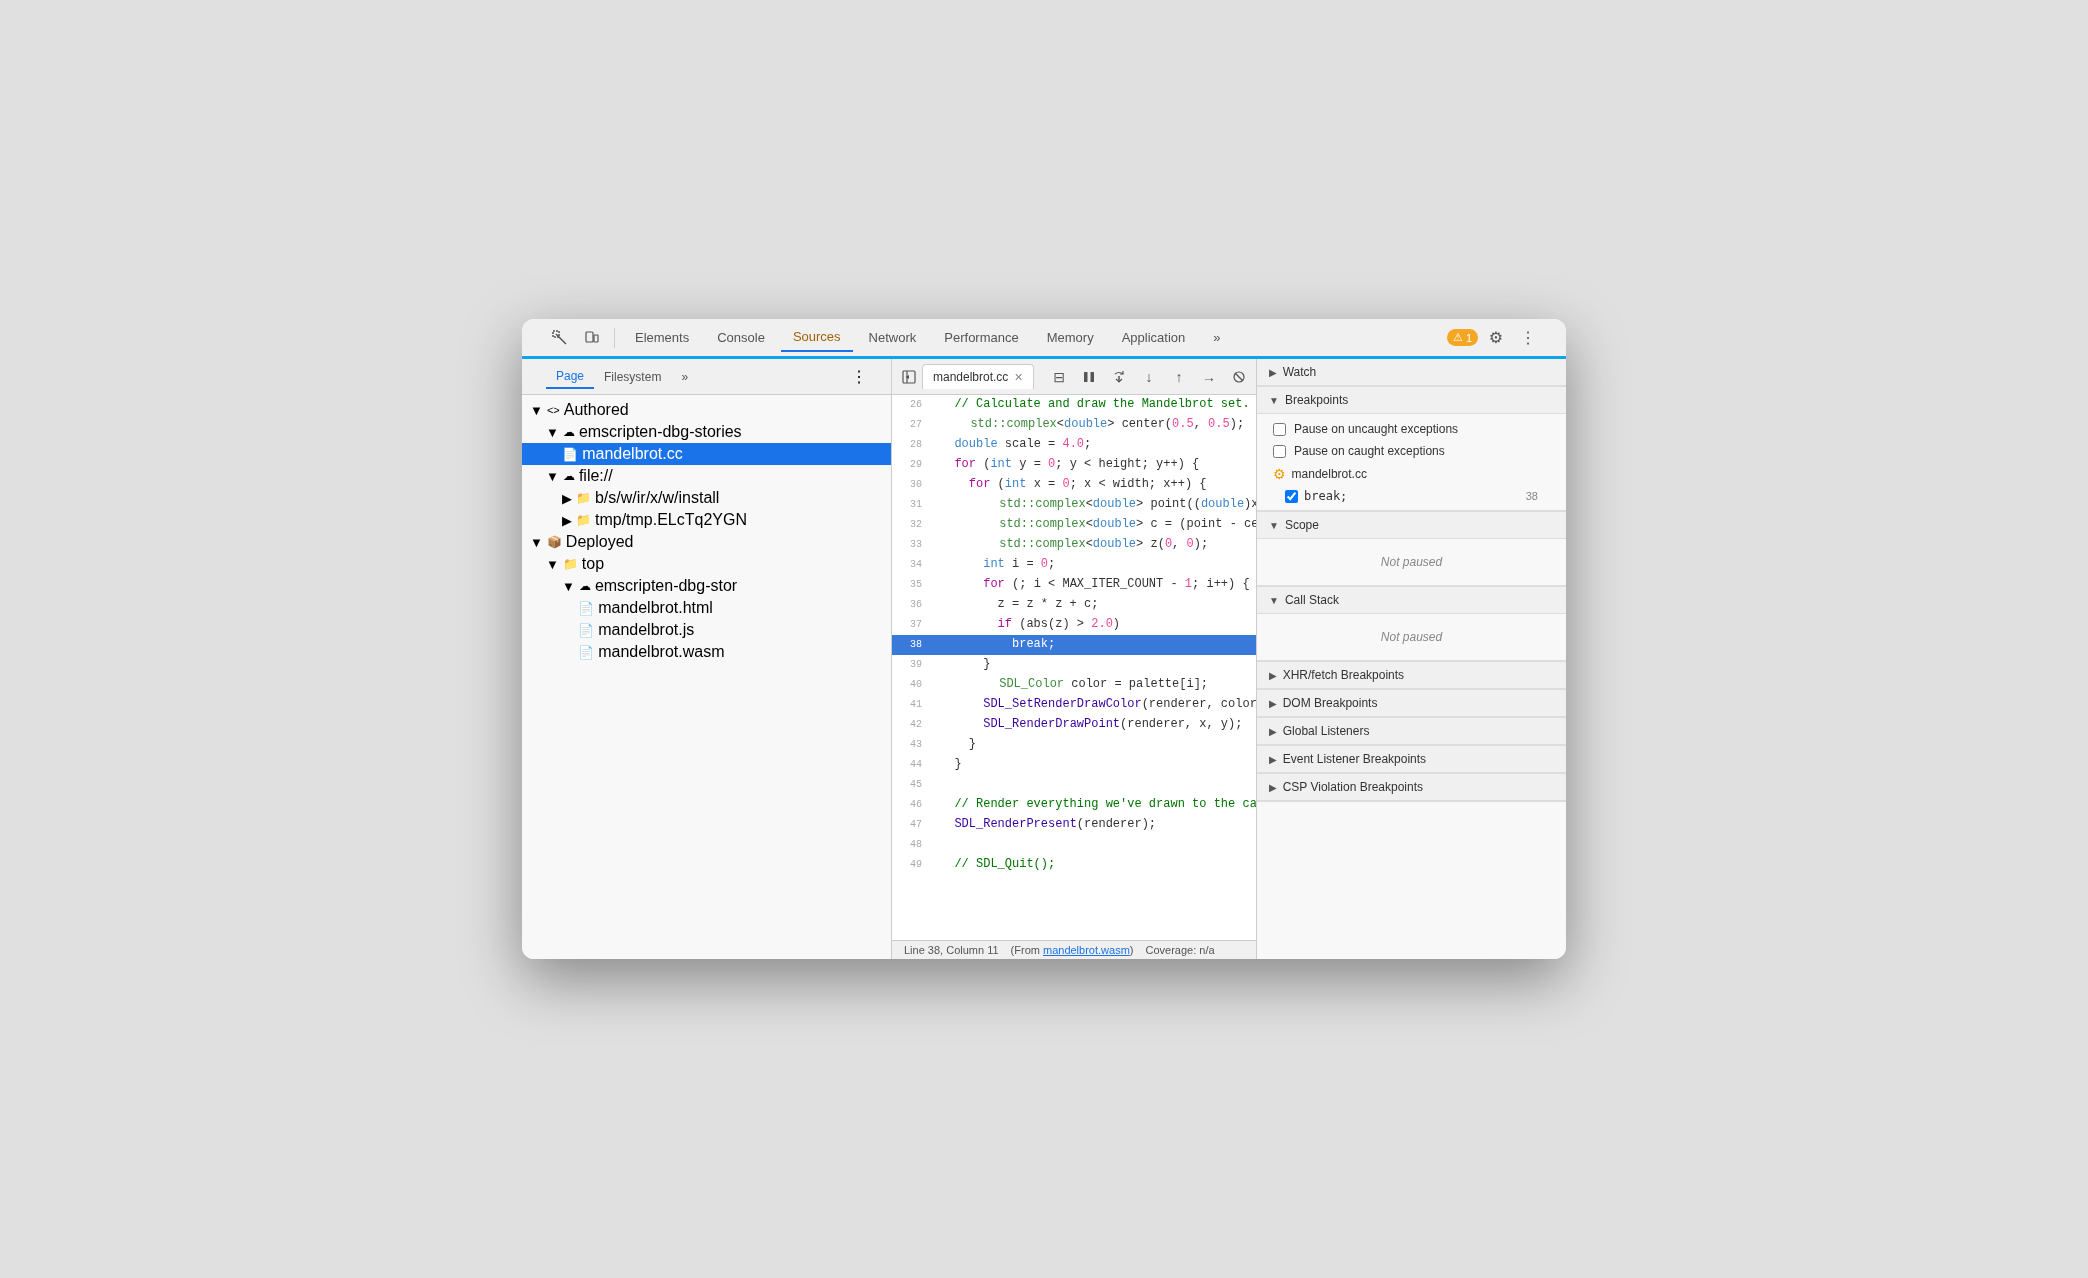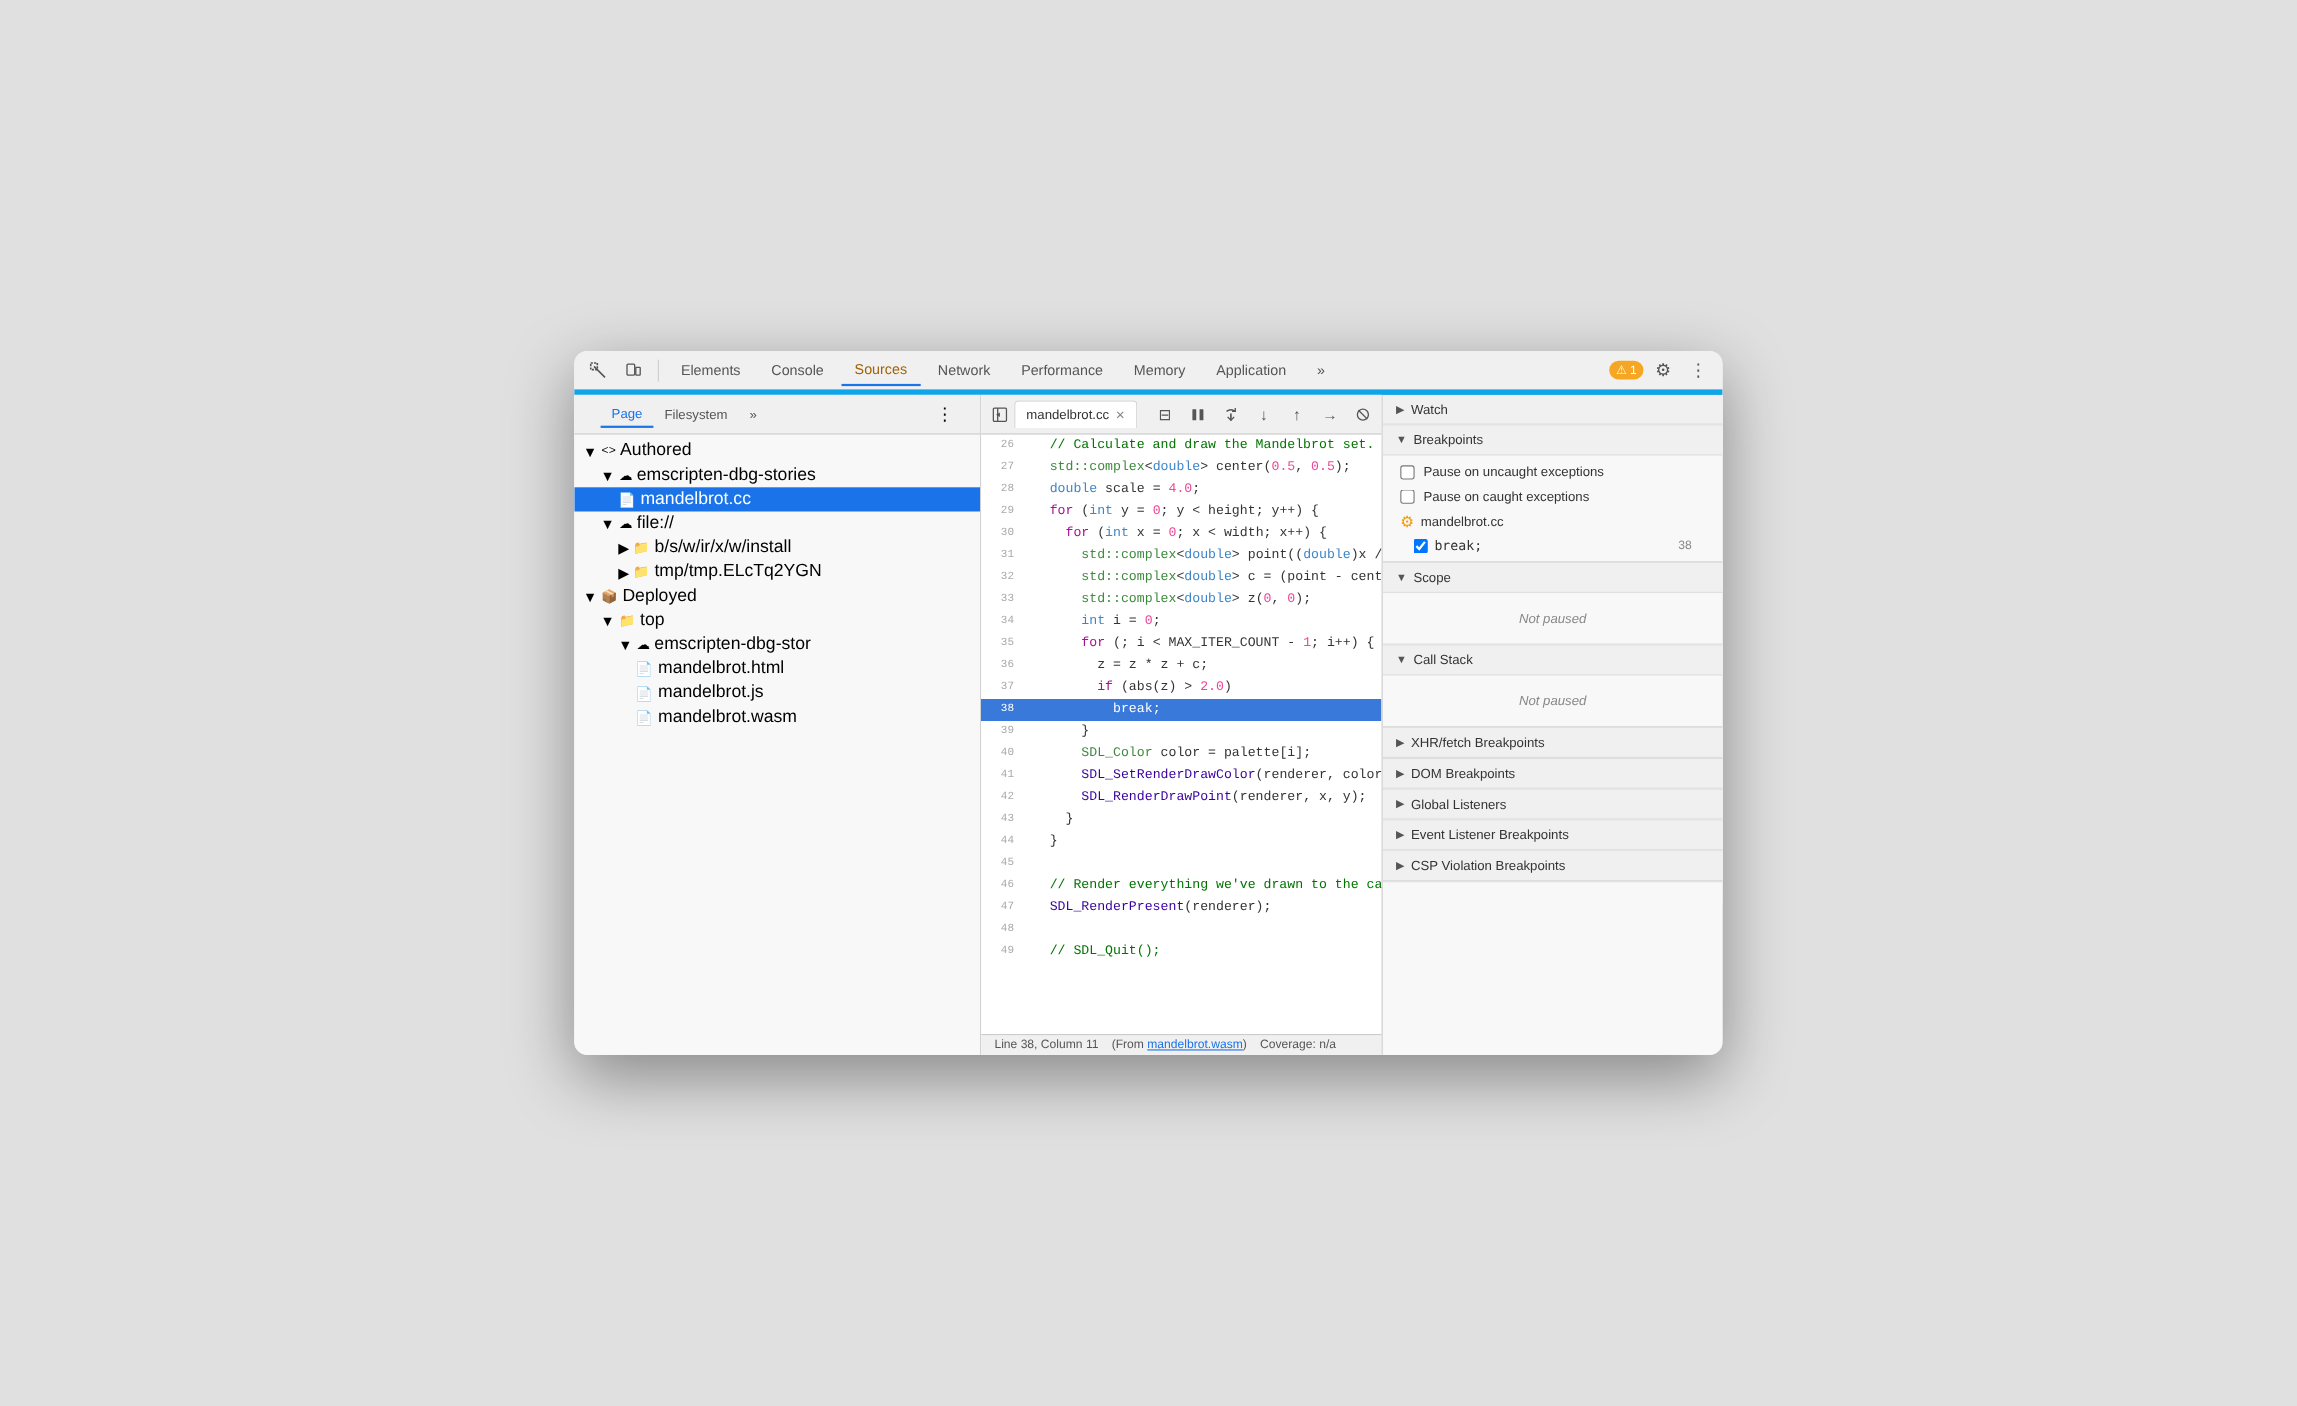--- a/index.html
+++ b/index.html
@@ -44,24 +44,24 @@
     .tl-max { background: #28c840; border: 1px solid #1aab29; }
     .title-bar-text {
       flex: 1;
       text-align: center;
       font-size: 13px;
       color: #333;
       font-weight: 500;
     }
     .toolbar {
       background: #f0f0f0;
-      border-bottom: 5px solid #0ea5e9;
-      display: flex;
-      align-items: center;
-      padding: 0 8px;
+      border-bottom: 3px solid #0ea5e9;
+      display: flex;
+      align-items: center;
+      padding: 0 24px;
       height: 40px;
       gap: 4px;
     }
     .toolbar-icon-btn {
       width: 28px;
       height: 28px;
       display: flex;
       align-items: center;
       justify-content: center;
       border-radius: 4px;
@@ -223,21 +223,21 @@
       white-space: pre;
       color: #333;
       flex: 1;
     }
     .code-line.highlighted .line-content { color: white; }
     .kw { color: #aa0d91; font-weight: 500; }
     .kw-type { color: #3d85c8; }
     .num { color: #ec4899; }
     .comment { color: #007400; }
     .fn { color: #3900a0; }
-    .cls { color: #3d8a3d; }
+    .cls { color: #3d8a3d; margin-left: 16px; }
     .code-line.highlighted .kw,
     .code-line.highlighted .kw-type,
     .code-line.highlighted .str,
     .code-line.highlighted .num,
     .code-line.highlighted .comment,
     .code-line.highlighted .fn,
     .code-line.highlighted .cls { color: white; }
     .status-bar {
       border-top: 1px solid #ccc;
       padding: 3px 12px;

